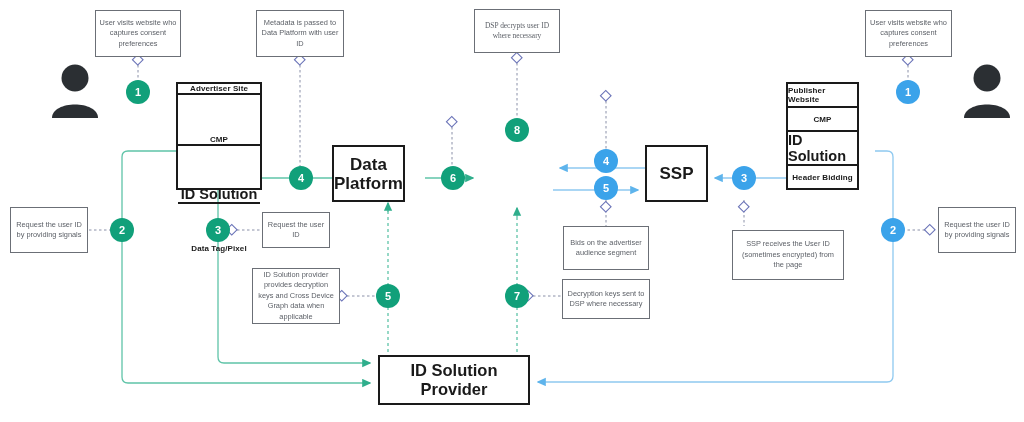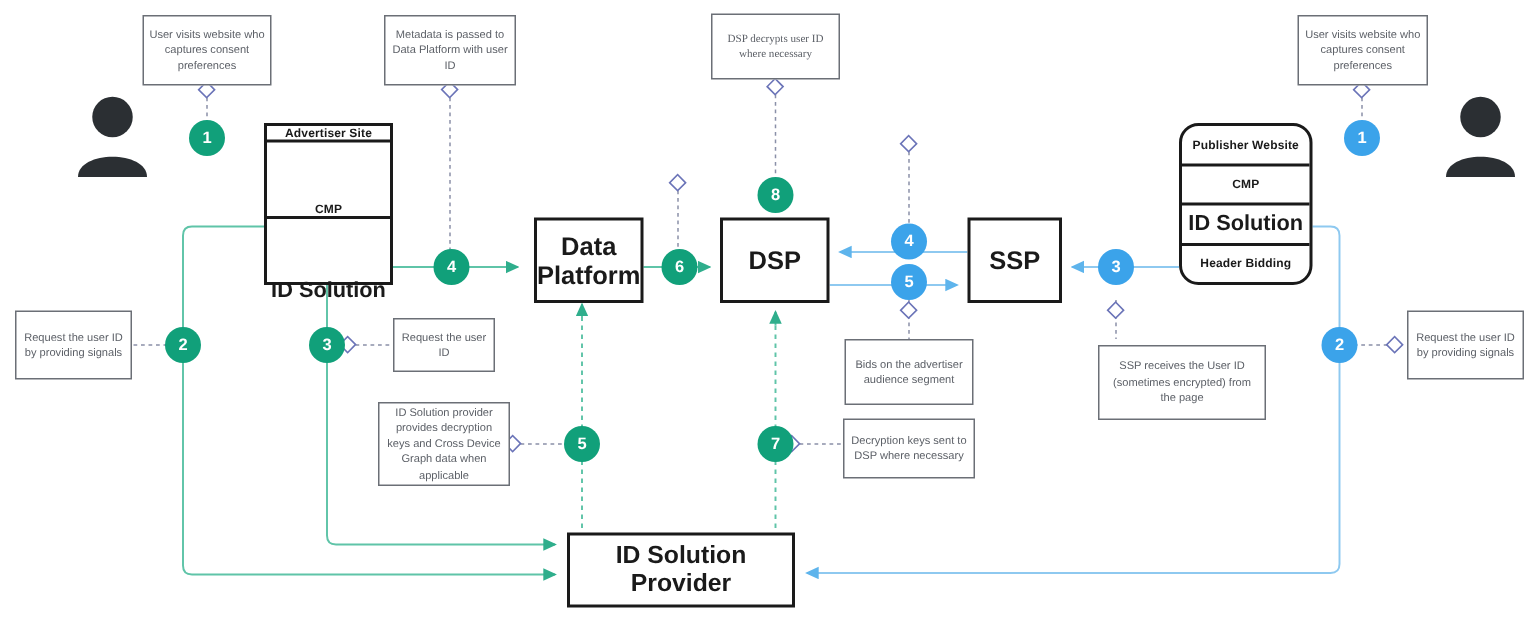--- a/index.html
+++ b/index.html
@@ -149,32 +149,32 @@
   <div class="note" style="left:938px;top:207px;width:78px;height:46px;">Request the user ID by providing signals</div>
 
   <div class="note" style="left:252px;top:268px;width:88px;height:56px;">ID Solution provider provides decryption keys and Cross Device Graph data when applicable</div>
 
   <div class="note" style="left:562px;top:279px;width:88px;height:40px;">Decryption keys sent to DSP where necessary</div>
 
   <div class="stack" style="left:176px;top:82px;width:86px;height:108px;gap:40px;">
     <div class="row r-small">Advertiser Site</div>
     <div class="row r-small">CMP</div>
     <div class="row r-big">ID Solution</div>
+    <div class="row r-small">Data Tag/Pixel</div>
   </div>
 
-  <div class="stack" style="left:786px;top:82px;width:89px;height:108px;border-radius:13px;">
+  <div class="stack" style="left:786px;top:82px;width:73px;height:108px;">
     <div class="row r-small">Publisher Website</div>
     <div class="row r-small blue-txt">CMP</div>
     <div class="row r-big">ID Solution</div>
     <div class="row r-small">Header Bidding</div>
   </div>
 
-  <div class="ent" style="left:356px;top:145px;width:73px;height:57px;">Data Platform</div>
+  <div class="ent" style="left:332px;top:145px;width:73px;height:57px;">Data Platform</div>
 
-  <div class="ent" style="left:480px;top:145px;width:73px;height:57px;">DSP</div>
 
   <div class="ent" style="left:645px;top:145px;width:63px;height:57px;">SSP</div>
 
   <div class="ent wide" style="left:378px;top:355px;width:152px;height:50px;">ID Solution Provider</div>
 
   <div class="step g" style="left:126px;top:80px;">1</div>
   <div class="step g" style="left:110px;top:218px;">2</div>
   <div class="step g" style="left:206px;top:218px;">3</div>
   <div class="step g" style="left:289px;top:166px;">4</div>
   <div class="step g" style="left:376px;top:284px;">5</div>

